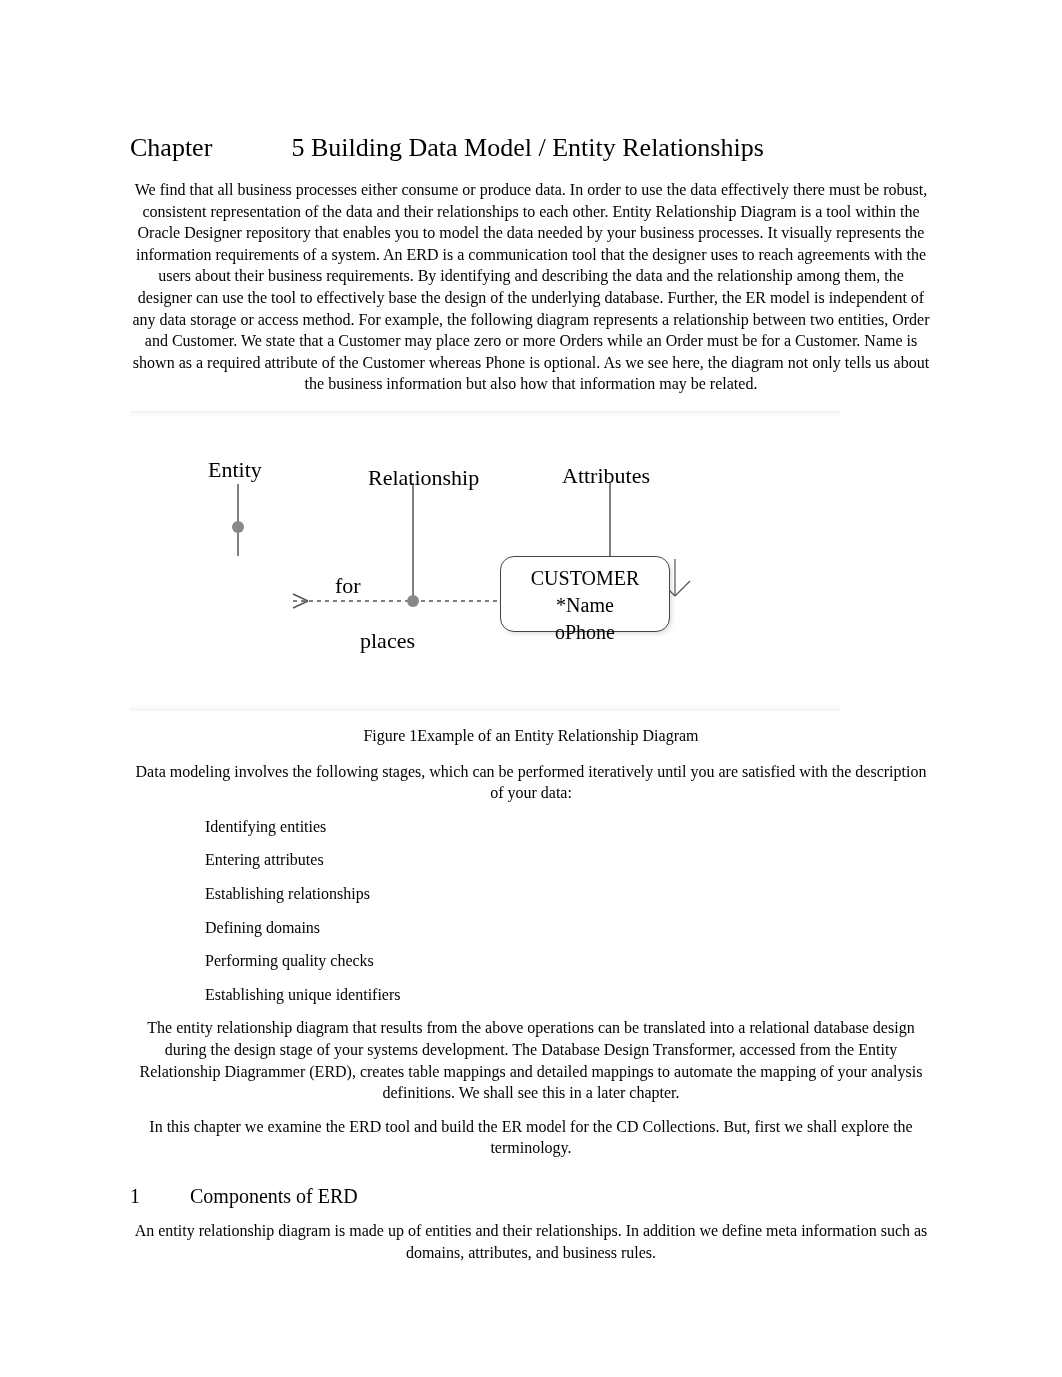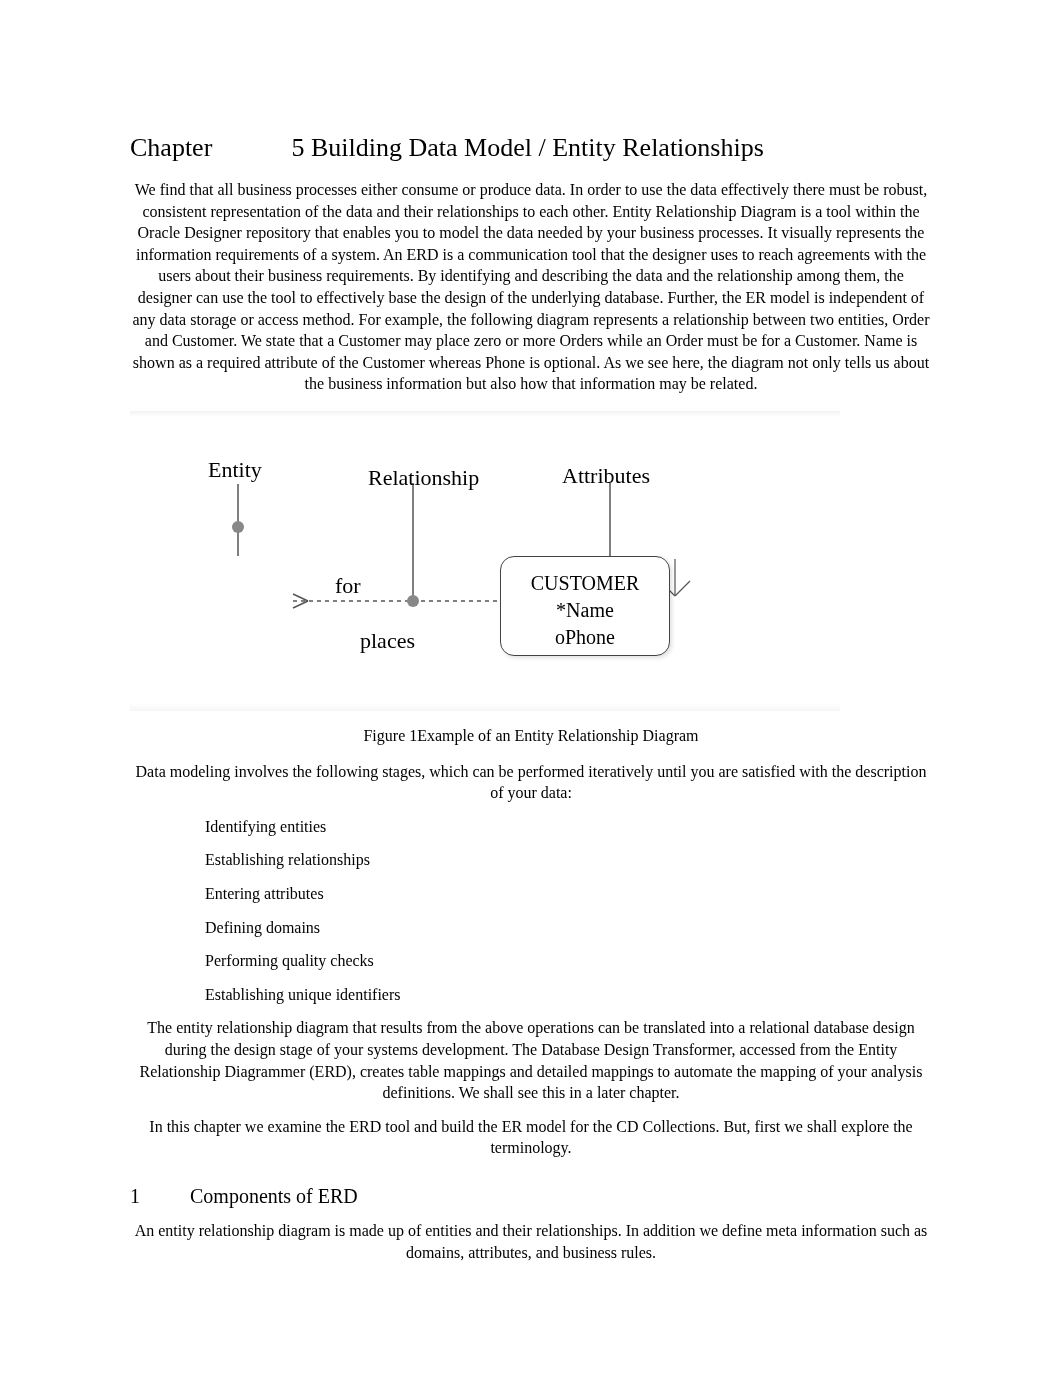--- a/index.html
+++ b/index.html
@@ -94,35 +94,35 @@
   <span class="label" style="left:230px; top:52px;margin-left:8px;">Relationship</span>
   <span class="label" style="left:432px; top:50px;">Attributes</span>
 
   <span class="marker" style="left:102px; top:110px;"></span>
   <span class="marker" style="left:277px; top:184px;"></span>
 
 
   <span class="rel-label" style="left:205px; top:160px;">for</span>
   <span class="rel-label" style="left:230px; top:215px;">places</span>
 
-  <div class="entity-box" style="left:370px; top:145px; width:170px; height:100px; justify-content:center; padding-top:8px;">
+  <div class="entity-box" style="left:370px; top:145px; width:170px; height:76px; justify-content:space-between; padding-top:8px;">
     <span>CUSTOMER</span>
     <span>*Name</span>
     <span>oPhone</span>
   </div>
 </div>
 
 <p class="fig-caption">Figure 1Example of an Entity Relationship Diagram</p>
 
 <p>Data modeling  involves the following stages, which can be performed iteratively until you are satisfied with the description of your data:</p>
 
 <div class="list">
   <div>Identifying entities</div>
+  <div>Entering attributes</div>
   <div>Establishing relationships</div>
-  <div>Entering attributes</div>
   <div>Defining domains</div>
   <div>Performing quality checks</div>
   <div>Establishing unique identifiers</div>
 </div>
 
 <p>The entity relationship diagram that results from the above operations can be translated into a relational database design during the design stage of your systems development. The Database Design Transformer, accessed from the Entity Relationship Diagrammer (ERD), creates table mappings and detailed mappings to automate the mapping of your analysis definitions. We shall see this in a later chapter.</p>
 <p>In this chapter we examine the ERD tool and build the ER model for the CD Collections. But, first we shall explore the terminology.</p>
 
 <h2>
   <span class="sec-num">1</span>

